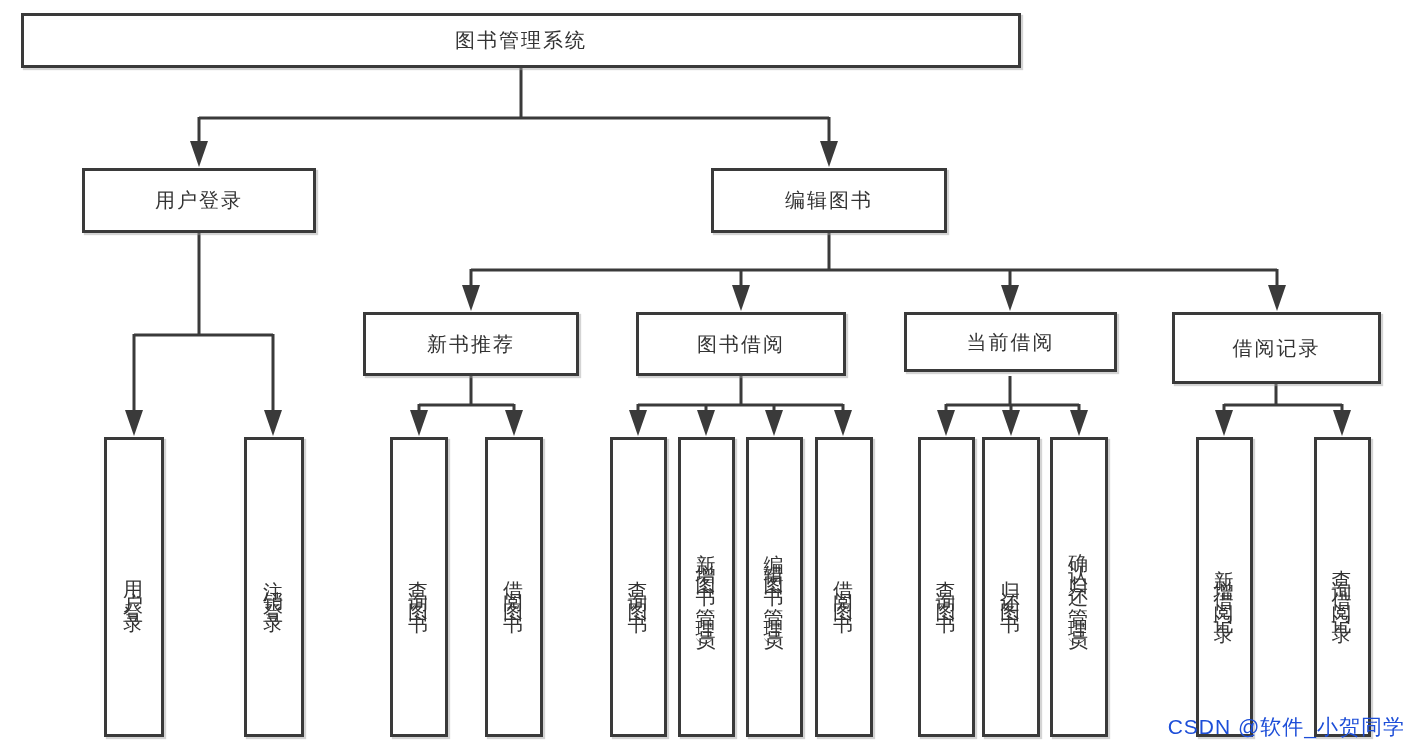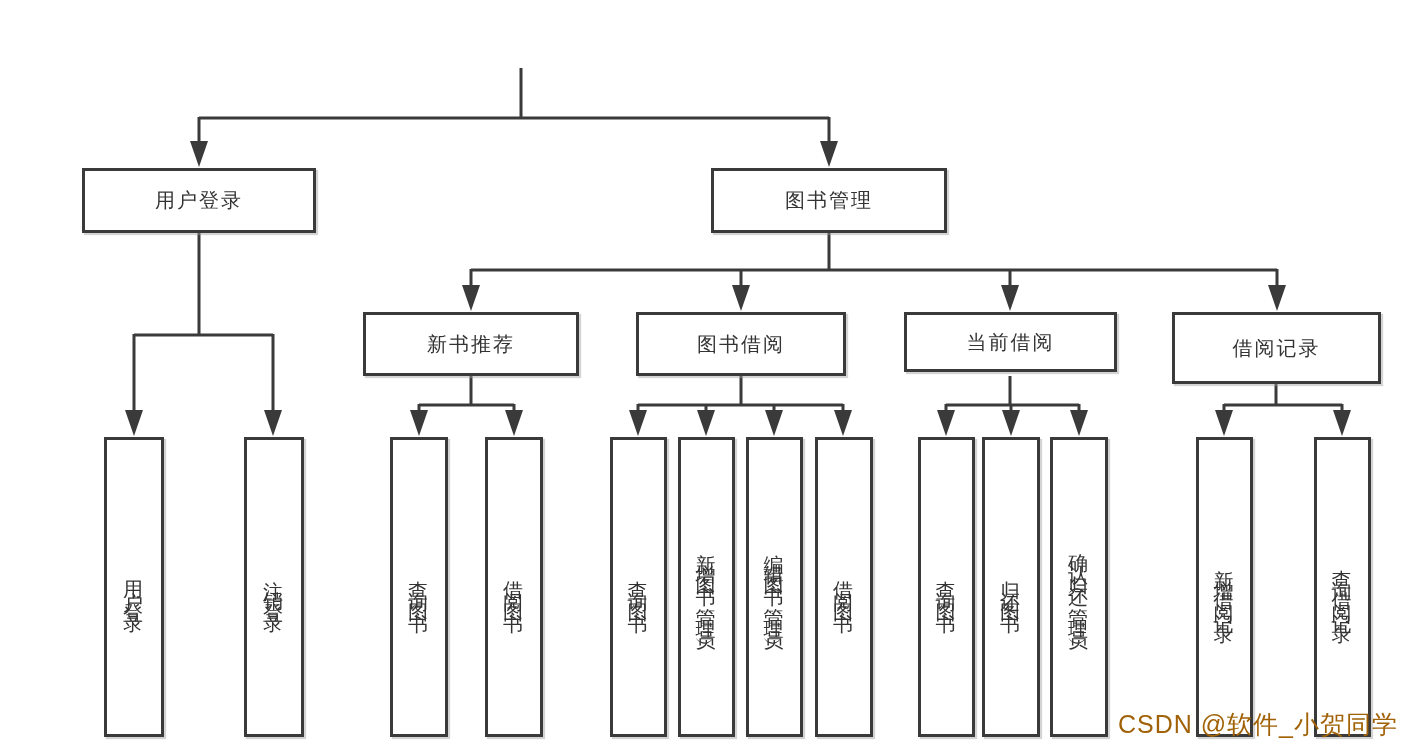--- a/index.html
+++ b/index.html
@@ -63,24 +63,24 @@
   .n-borrow-edit     { left: 746px;  width: 57px; }
   .n-borrow-borrow   { left: 815px;  width: 58px; }
   .n-current-query   { left: 918px;  width: 57px; }
   .n-current-return  { left: 982px;  width: 58px; }
   .n-current-confirm { left: 1050px; width: 58px; }
   .n-record-add      { left: 1196px; width: 57px; }
   .n-record-query    { left: 1314px; width: 57px; }
 
   .watermark {
     position: absolute;
-    right: 7px;
+    right: 0;
     bottom: 6px;
-    font-size: 25px;
-    color: #a16207;
+    font-size: 21px;
+    color: #1d4ed8;
     letter-spacing: 1px;
     z-index: 5;
     white-space: nowrap;
   }
 </style>
 </head>
 <body>
 
 <div id="canvas">
 
@@ -124,23 +124,24 @@
 
       <polygon points="946,436 937,410 955,410"></polygon>
       <polygon points="1011,436 1002,410 1020,410"></polygon>
       <polygon points="1079,436 1070,410 1088,410"></polygon>
 
       <polygon points="1224,436 1215,410 1233,410"></polygon>
       <polygon points="1342,436 1333,410 1351,410"></polygon>
     </g>
   </svg>
 
+  <div class="box n-root">图书管理系统</div>
 
   <div class="box n-l2-user">用户登录</div>
-  <div class="box n-l2-book">图书管理</div>
+  <div class="box n-l2-book">编辑图书</div>
 
   <div class="box n-l3-borrow">图书借阅</div>
   <div class="box n-l3-new">新书推荐</div>
   <div class="box n-l3-current">当前借阅</div>
   <div class="box n-l3-record">借阅记录</div>
 
   <div class="box v leaf n-user-login">用户登录</div>
   <div class="box v leaf n-user-logout">注销登录</div>
 
   <div class="box v leaf n-new-query">查询图书</div>

